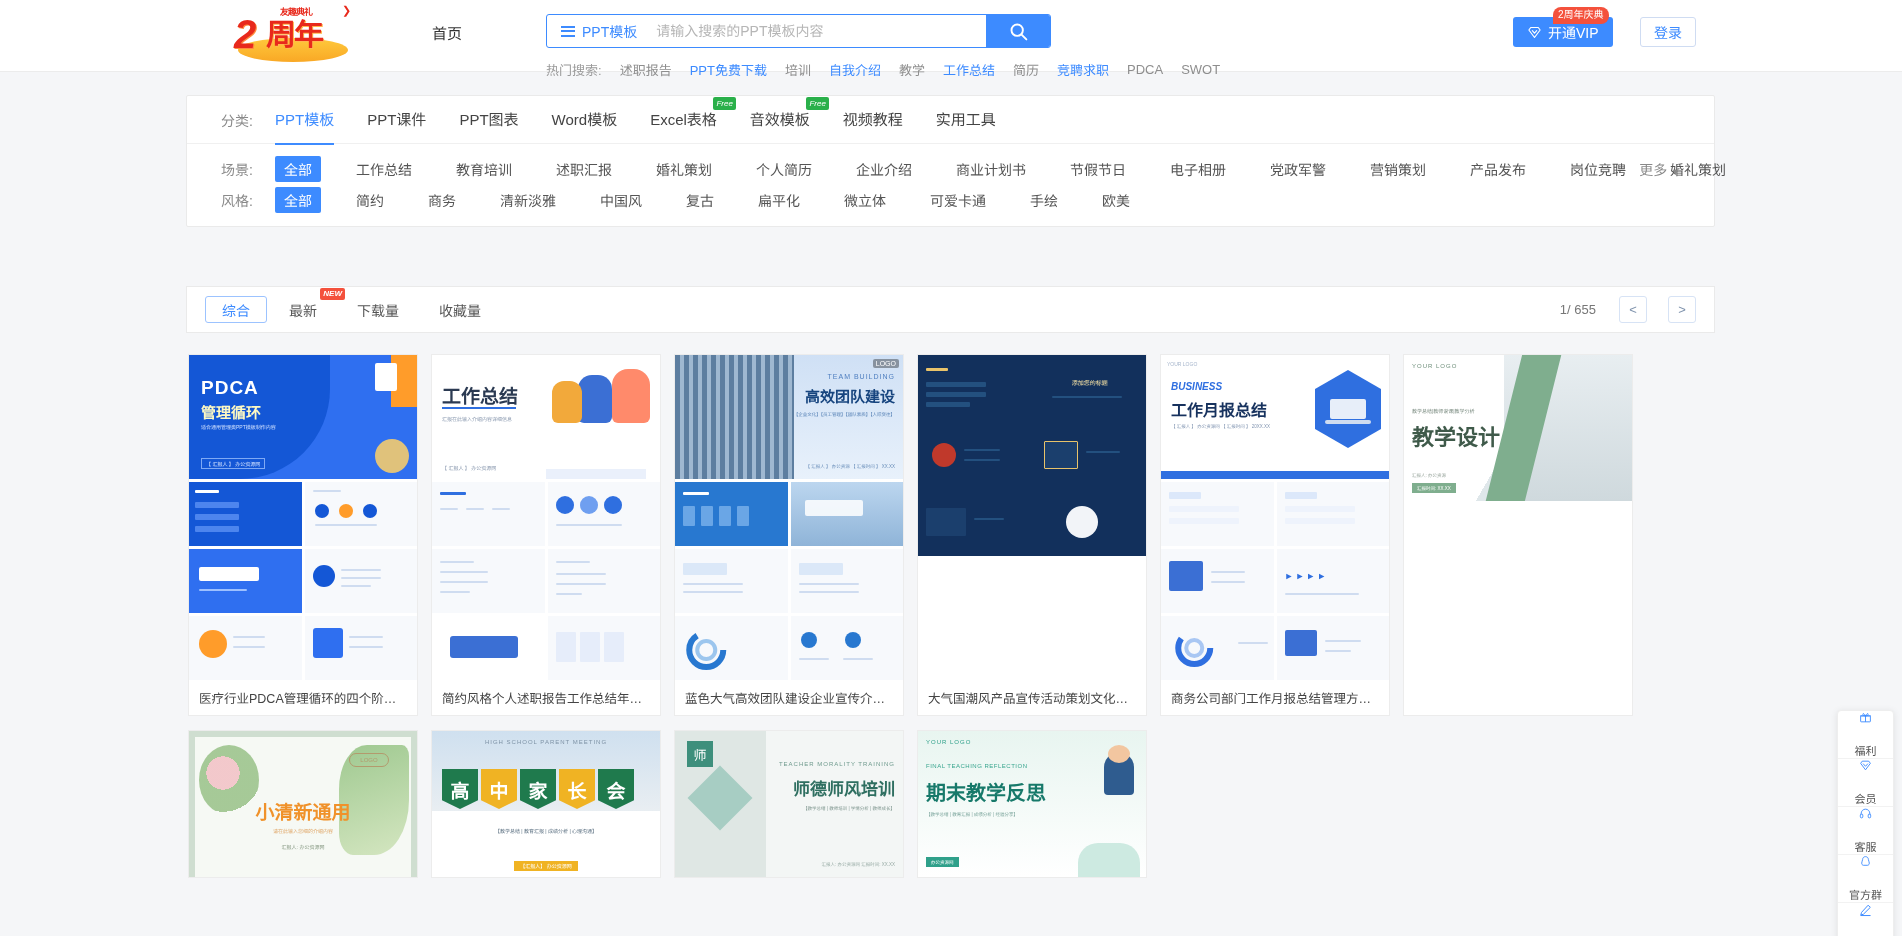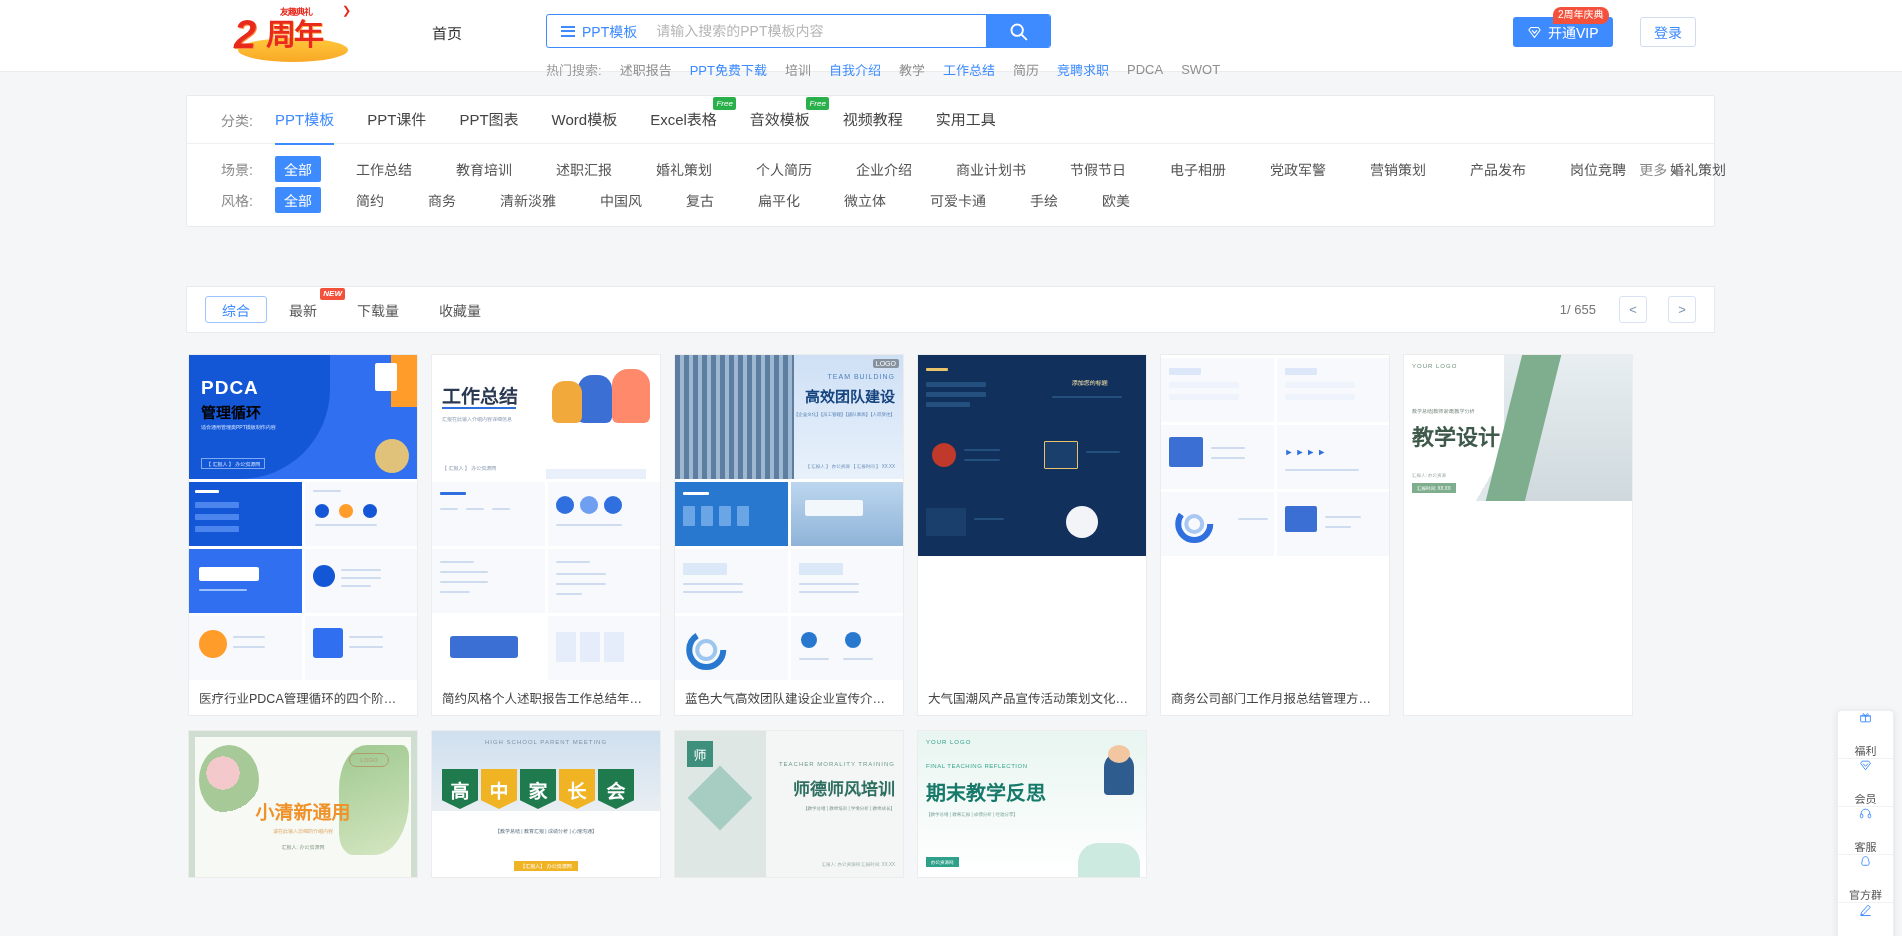--- a/index.html
+++ b/index.html
@@ -481,21 +481,21 @@
   <div class="grid">
 
     <div class="card">
       <div class="thumb">
         <div class="slide-cover" style="background:#2f6ff0;">
           <div style="position:absolute;left:0;top:0;width:62%;height:100%;background:#1457d6;
                       border-radius:0 0 90px 0;"></div>
           <div style="position:absolute;right:0;top:0;width:26px;height:52px;background:#ff9c2a;"></div>
           <div style="position:absolute;right:20px;top:8px;width:22px;height:28px;background:#fff;border-radius:2px;"></div>
           <div style="position:absolute;left:12px;top:22px;color:#fff;font-size:19px;font-weight:700;letter-spacing:1px;">PDCA</div>
-          <div style="position:absolute;left:12px;top:46px;color:#000000;font-size:15px;font-weight:700;">管理循环</div>
+          <div style="position:absolute;left:12px;top:46px;color:#fef9c3;font-size:15px;font-weight:700;">管理循环</div>
           <div style="position:absolute;left:12px;top:68px;color:#cfe0ff;font-size:5px;">适合通用管理类PPT模板制作内容</div>
           <div style="position:absolute;left:12px;bottom:10px;color:#cfe0ff;font-size:5px;border:1px solid #7ea9f5;padding:1px 4px;">【 汇报人 】 办公资源网</div>
           <div style="position:absolute;right:8px;bottom:6px;width:34px;height:34px;border-radius:50%;background:#ffd166;opacity:.85;"></div>
         </div>
         <div class="tiles">
           <div class="tile" style="background:#1457d6;">
             <div class="mini-line" style="left:6px;top:8px;width:24px;background:#fff;height:3px;"></div>
             <div class="mini-box" style="left:6px;top:20px;width:44px;height:6px;background:#4d85ee;"></div>
             <div class="mini-box" style="left:6px;top:32px;width:44px;height:6px;background:#4d85ee;"></div>
             <div class="mini-box" style="left:6px;top:44px;width:44px;height:6px;background:#4d85ee;"></div>
@@ -660,20 +660,32 @@
           <div class="tile" style="background:#12305c;">
             <div class="mini-dot" style="left:32px;top:14px;width:32px;height:32px;background:#f2f4f8;"></div>
           </div>
         </div>
       </div>
       <div class="card-title">大气国潮风产品宣传活动策划文化潮流...</div>
     </div>
 
     <div class="card">
       <div class="thumb">
+        <div class="slide-cover" style="background:#fff;">
+          <div style="position:absolute;left:6px;top:6px;font-size:5px;color:#a7b6cc;">YOUR LOGO</div>
+          <div style="position:absolute;left:10px;top:26px;font-size:10px;font-weight:700;color:#2f6fe0;font-style:italic;">BUSINESS</div>
+          <div style="position:absolute;left:10px;top:42px;font-size:16px;font-weight:700;color:#17325e;">工作月报总结</div>
+          <div style="position:absolute;left:10px;top:68px;font-size:4.5px;color:#8396b2;">【 汇报人 】 办公资源网      【 汇报时间 】 20XX.XX</div>
+          <svg style="position:absolute;right:4px;top:12px;" width="74" height="86" viewBox="0 0 74 86">
+            <polygon points="37,3 70,22 70,62 37,81 4,62 4,22" fill="#2f6fe0"></polygon>
+            <rect x="19" y="32" width="36" height="20" rx="2" fill="#e7eef9"></rect>
+            <rect x="14" y="53" width="46" height="4" rx="2" fill="#cfdcf0"></rect>
+          </svg>
+          <div style="position:absolute;left:0;bottom:0;width:100%;height:8px;background:#2f6fe0;"></div>
+        </div>
         <div class="tiles">
           <div class="tile">
             <div class="mini-box" style="left:8px;top:10px;width:32px;height:7px;background:#dce8fa;"></div>
             <div class="mini-box" style="left:8px;top:24px;width:70px;height:6px;background:#eef3fc;"></div>
             <div class="mini-box" style="left:8px;top:36px;width:70px;height:6px;background:#eef3fc;"></div>
           </div>
           <div class="tile">
             <div class="mini-box" style="left:8px;top:10px;width:32px;height:7px;background:#dce8fa;"></div>
             <div class="mini-box" style="left:8px;top:24px;width:70px;height:6px;background:#eef3fc;"></div>
             <div class="mini-box" style="left:8px;top:36px;width:70px;height:6px;background:#eef3fc;"></div>

